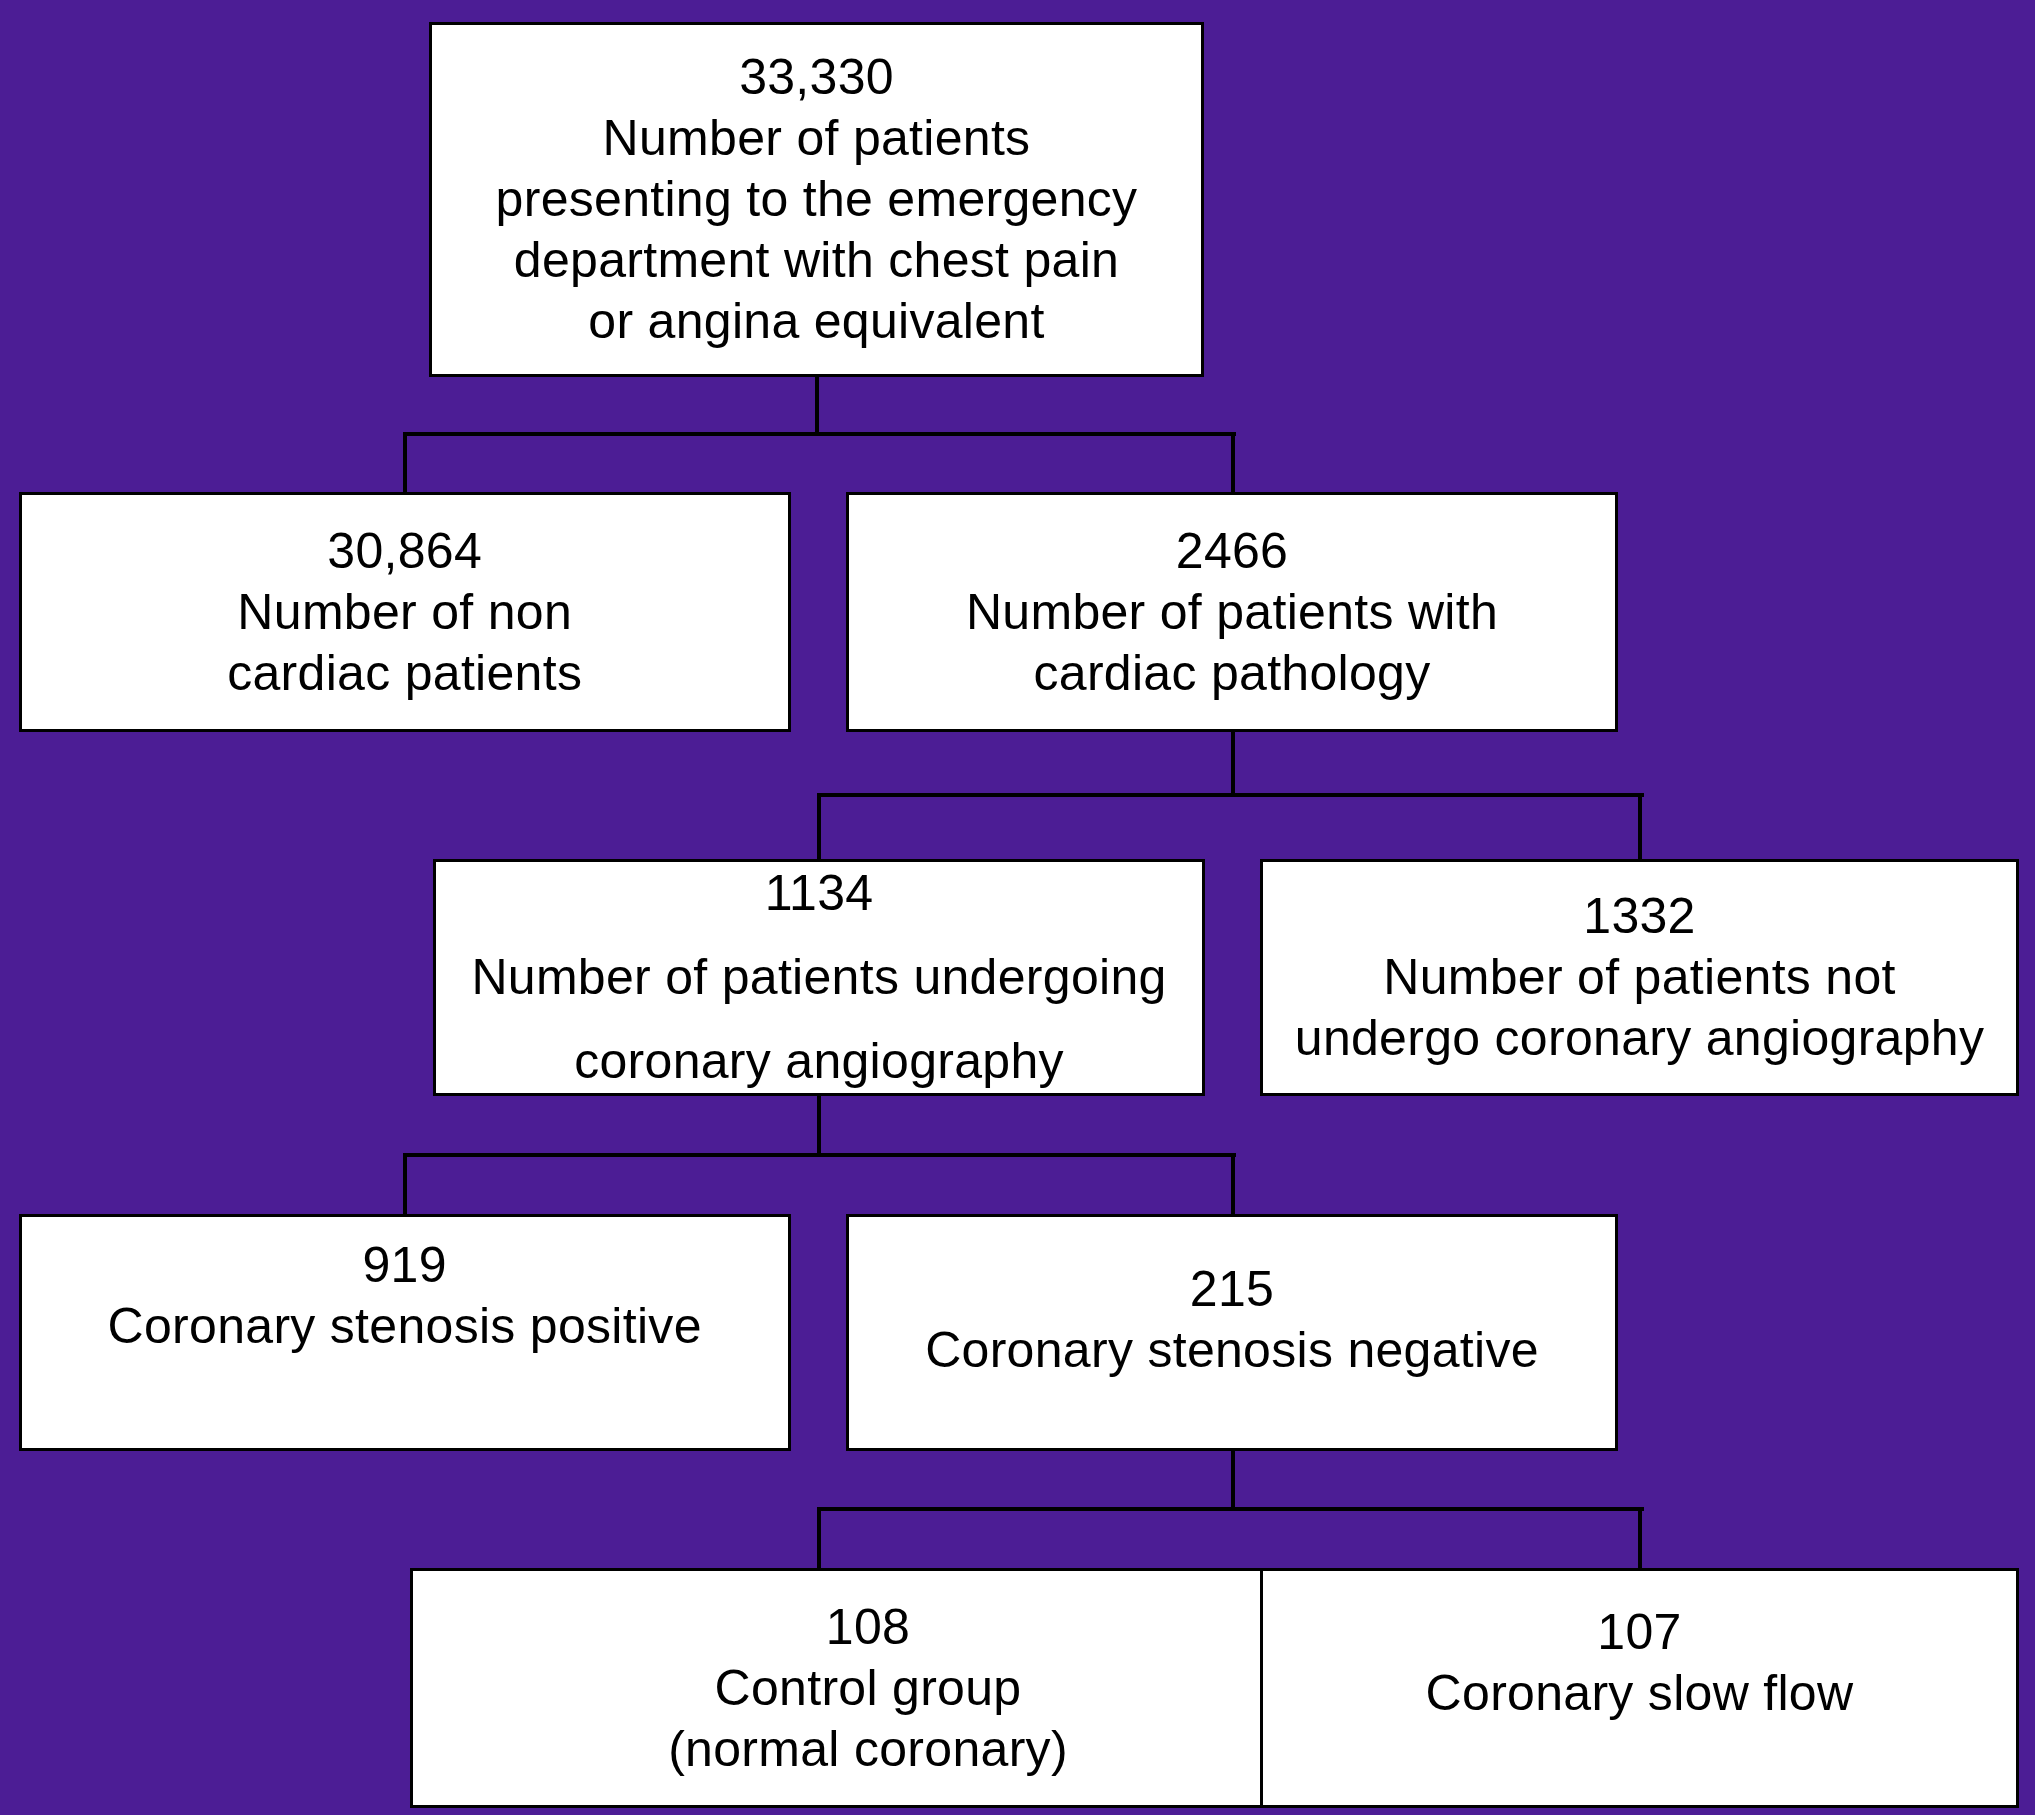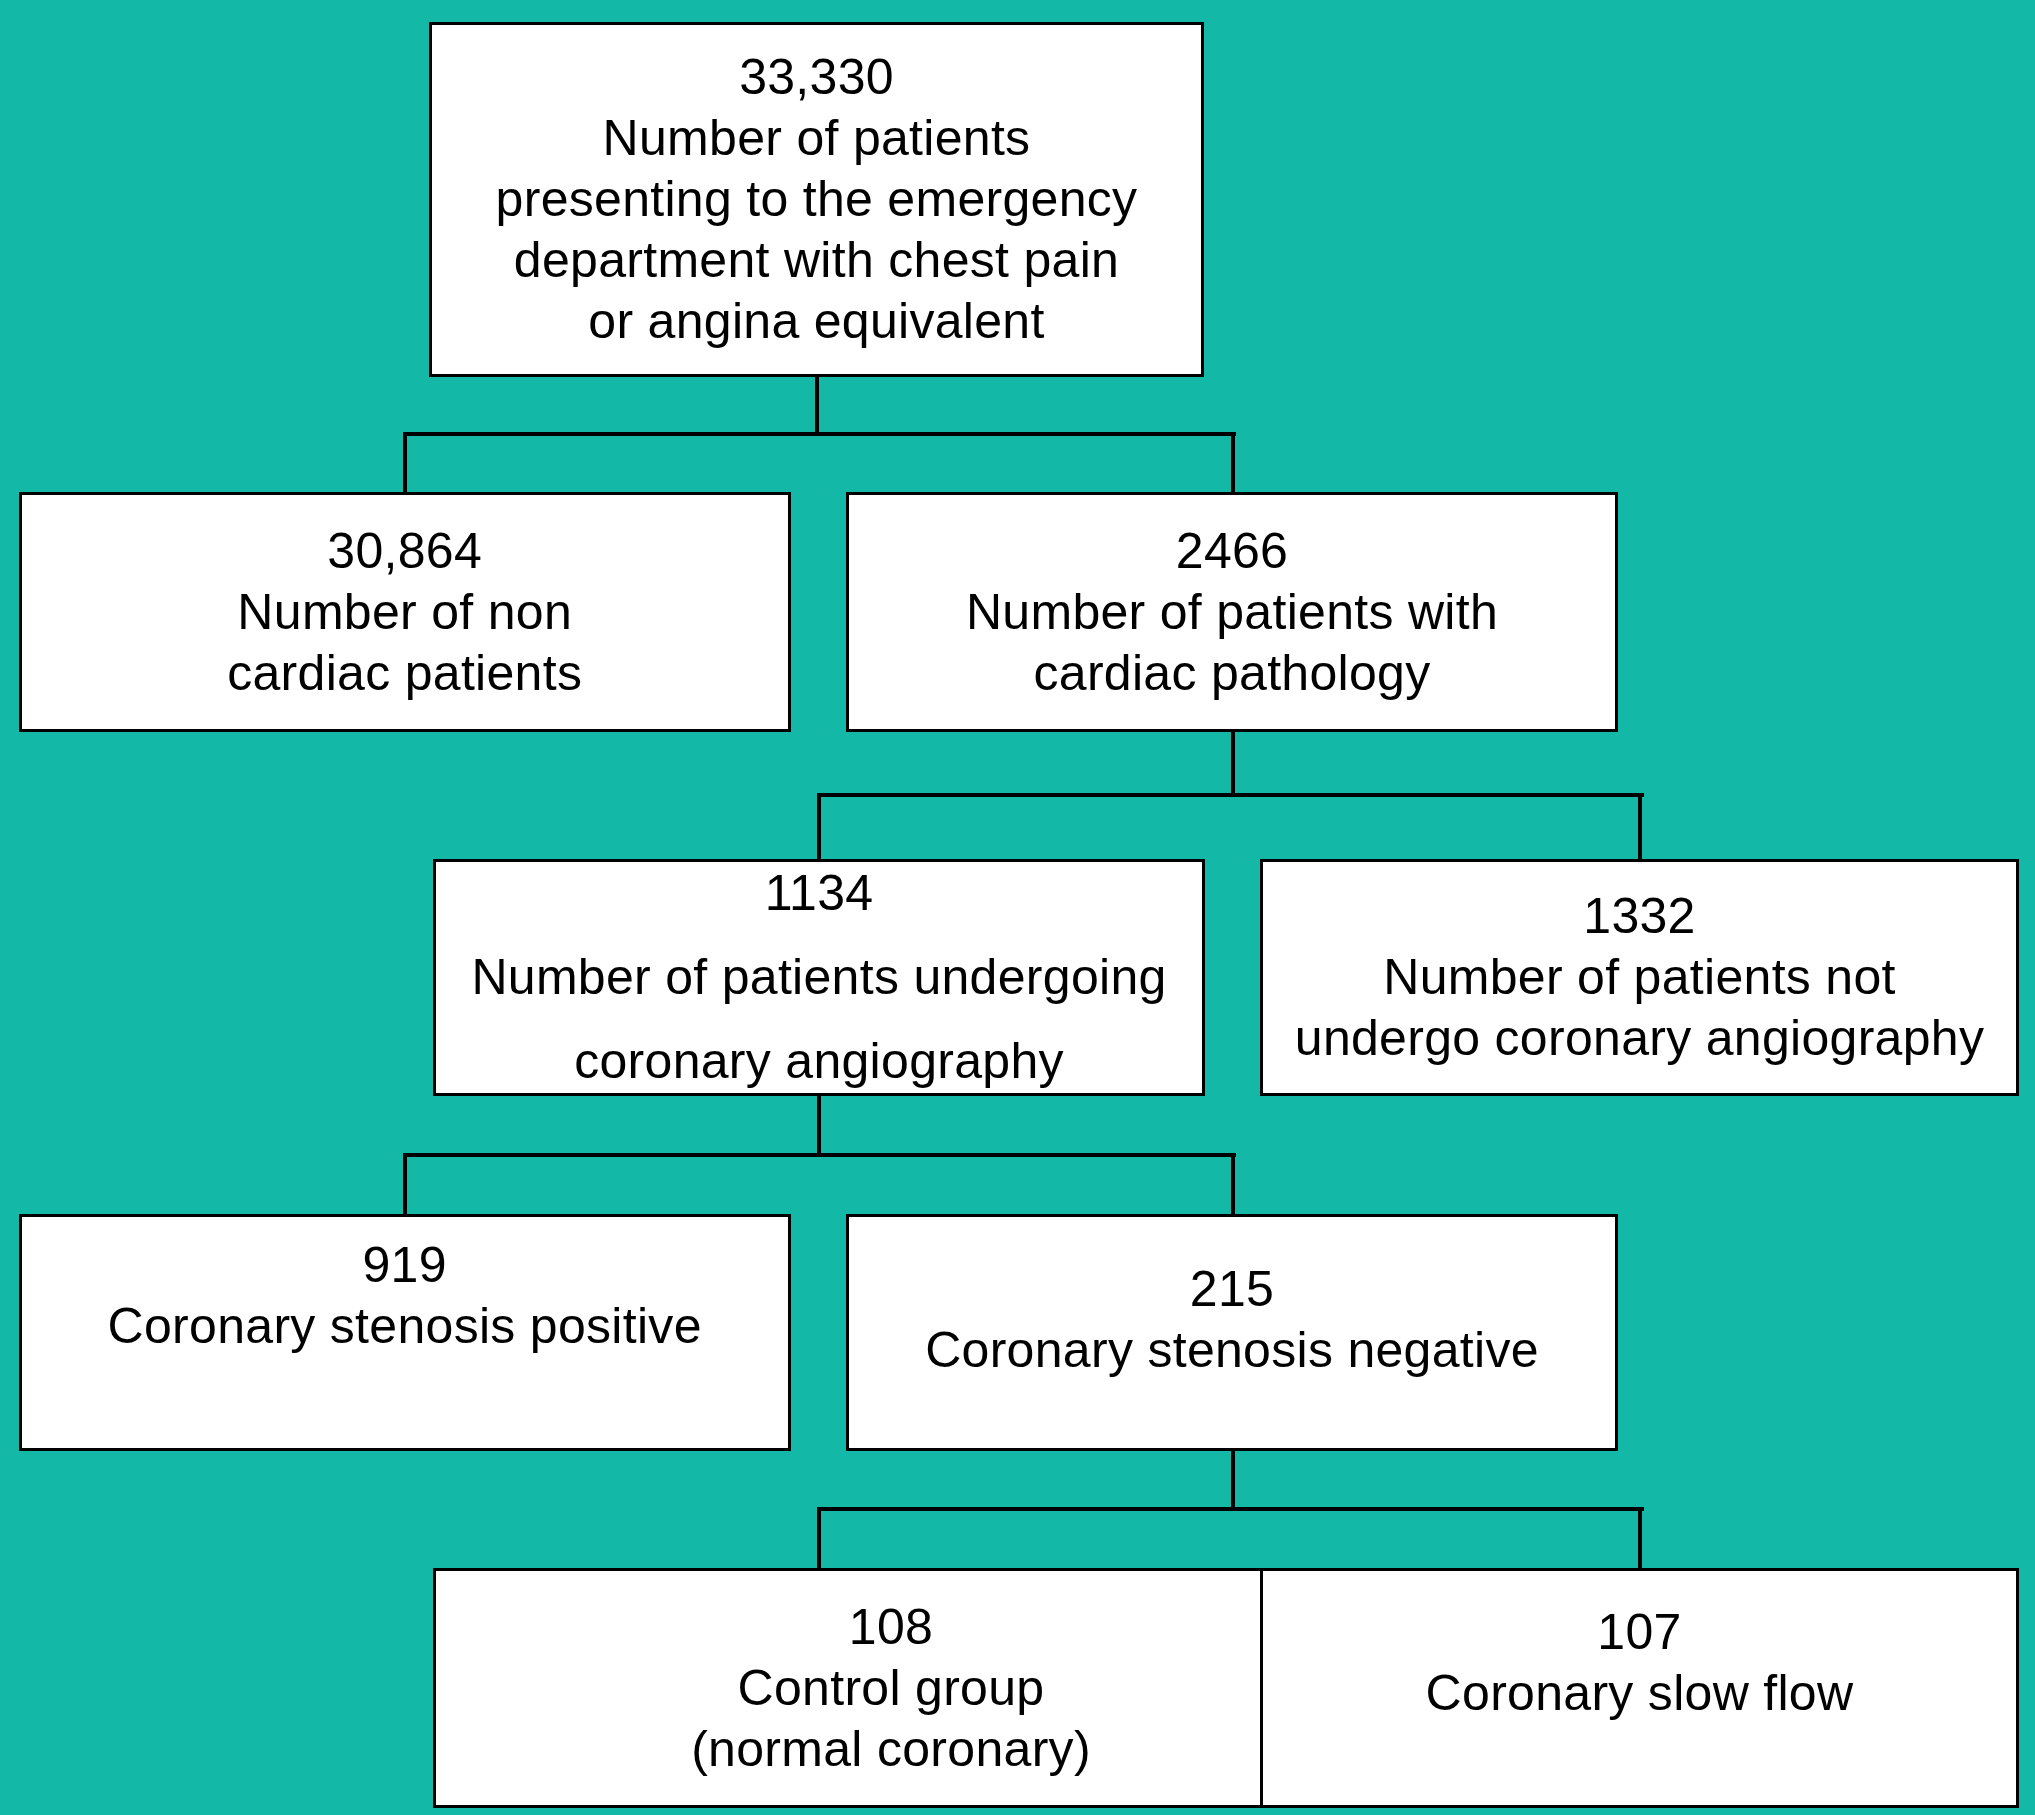--- a/index.html
+++ b/index.html
@@ -4,21 +4,21 @@
 <style>
   html, body {
     margin: 0;
     padding: 0;
     background: #ffffff;
   }
   #canvas {
     position: relative;
     width: 2035px;
     height: 1816px;
-    background: #14b8a6;
+    background: #4c1d95;
     font-family: "Liberation Sans", "DejaVu Sans", sans-serif;
     color: #000000;
   }
   .node {
     position: absolute;
     box-sizing: border-box;
     border: 3.7px solid #000000;
     background: #ffffff;
     display: flex;
     flex-direction: column;
@@ -35,21 +35,21 @@
     background: #000000;
   }
   
   #node-ed          { left: 429px;  top: 22px;   width: 775px; height: 355px; }
   #node-noncardiac  { left: 18.7px;   top: 492px;  width: 772px; height: 240px; }
   #node-cardiac     { left: 846px; top: 492px;  width: 772px; height: 240px; }
   #node-angio       { left: 433px;  top: 859px; width: 772px; height: 237px; gap: 23px; }
   #node-noangio     { left: 1260px; top: 859px; width: 759px; height: 237px; text-align: right; }
   #node-stenpos     { left: 18.7px;   top: 1214px; width: 772px; height: 237px; padding-bottom: 74px; }
   #node-stenneg     { left: 846px; top: 1214px; width: 772px; height: 237px; padding-bottom: 25px; }
-  #node-control     { left: 433px;  top: 1568px; width: 916px; height: 240px; }
+  #node-control     { left: 410px;  top: 1568px; width: 916px; height: 240px; }
   #node-slowflow    { left: 1260px; top: 1568px; width: 759px; height: 240px; padding-bottom: 50px; }
 </style>
 </head>
 <body>
 
 <div id="canvas">
 
   <div class="node" id="node-ed">
     <span class="line">33,330</span>
     <span class="line">Number of patients</span>

